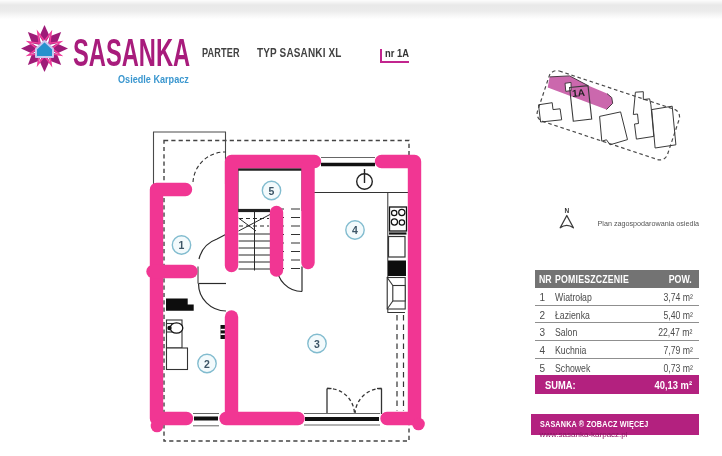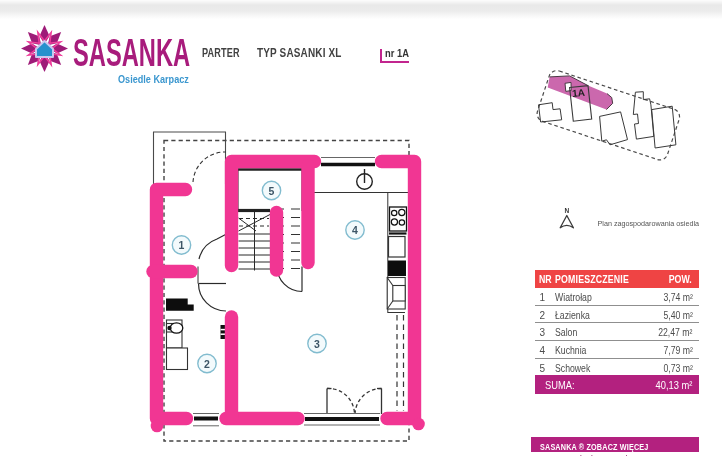--- a/index.html
+++ b/index.html
@@ -250,21 +250,21 @@
   <text x="572.5" y="97" font-size="10" font-weight="bold" fill="#222" transform="rotate(-6 572.5 97)">1A</text>
 
   <g>
     <text x="566.8" y="213" font-size="6.5" font-weight="bold" fill="#333" text-anchor="middle">N</text>
     <path d="M566.8,215.5 L560.2,227.8 Q566.8,222.8 573.4,227.8 Z" fill="none" stroke="#3a3a3a" stroke-width="1.3" stroke-linejoin="round"></path>
   </g>
 
   <text x="699" y="226" font-size="7.2" fill="#555" text-anchor="end">Plan zagospodarowania osiedla</text>
 </svg>
 
-<div class="abs" style="left:534.5px;top:270px;width:164px;height:18px;background:#ef4444;color:#fff;font-weight:bold;font-size:11px;">
+<div class="abs" style="left:534.5px;top:270px;width:164px;height:18px;background:#737373;color:#fff;font-weight:bold;font-size:11px;">
   <span class="abs" style="left:4px;top:3px;transform:scaleX(0.8);transform-origin:0 0;">NR</span>
   <span class="abs" style="left:20.5px;top:3px;transform:scaleX(0.8);transform-origin:0 0;letter-spacing:0.2px;">POMIESZCZENIE</span>
   <span class="abs" style="right:7px;top:3px;transform:scaleX(0.8);transform-origin:100% 0;">POW.</span>
 </div>
 
 <div class="abs" style="left:534.5px;top:288px;width:164px;font-size:10px;color:#4c4c4c;">
 
   <div style="position:relative;height:17.7px;box-sizing:border-box;border-bottom:1.2px solid #8f8f8f;">
     <span class="abs" style="left:5px;top:4px;">1</span>
       <span class="abs" style="left:20.5px;top:4px;transform:scaleX(0.87);transform-origin:0 0;">Wiatrołap</span>
@@ -289,21 +289,21 @@
       <span class="abs" style="right:6px;top:4px;transform:scaleX(0.87);transform-origin:100% 0;">7,79 m²</span>
   </div>
 
   <div style="position:relative;height:17.6px;">
     <span class="abs" style="left:5px;top:4px;">5</span>
       <span class="abs" style="left:20.5px;top:4px;transform:scaleX(0.87);transform-origin:0 0;">Schowek</span>
       <span class="abs" style="right:6px;top:4px;transform:scaleX(0.87);transform-origin:100% 0;">0,73 m²</span>
   </div>
 </div>
 
-<div class="abs" style="left:534.5px;top:375.3px;width:164px;height:19px;background:#b3217f;color:#fff;font-weight:normal;font-size:11px;">
+<div class="abs" style="left:534.5px;top:375.3px;width:164px;height:19px;background:#b3217f;color:#fff;font-weight:bold;font-size:11px;">
   <span class="abs" style="left:10px;top:4px;transform:scaleX(0.85);transform-origin:0 0;">SUMA:</span>
   <span class="abs" style="right:6px;top:4px;transform:scaleX(0.85);transform-origin:100% 0;">40,13 m²</span>
 </div>
 
-<div class="abs" style="left:530.5px;top:437px;width:168.5px;height:15px;background:#b3217f;color:#fff;">
+<div class="abs" style="left:530.5px;top:414px;width:168.5px;height:21px;background:#b3217f;color:#fff;">
   <div class="abs" style="left:9px;top:5px;font-weight:bold;font-size:8.5px;letter-spacing:0.2px;transform:scaleX(0.85);transform-origin:0 0;">SASANKA ® ZOBACZ WIĘCEJ</div>
   <div class="abs" style="left:9px;top:15.5px;font-size:8px;color:#8c1563;">www.sasanka-karpacz.pl</div>
 </div>
 
 </body></html>

